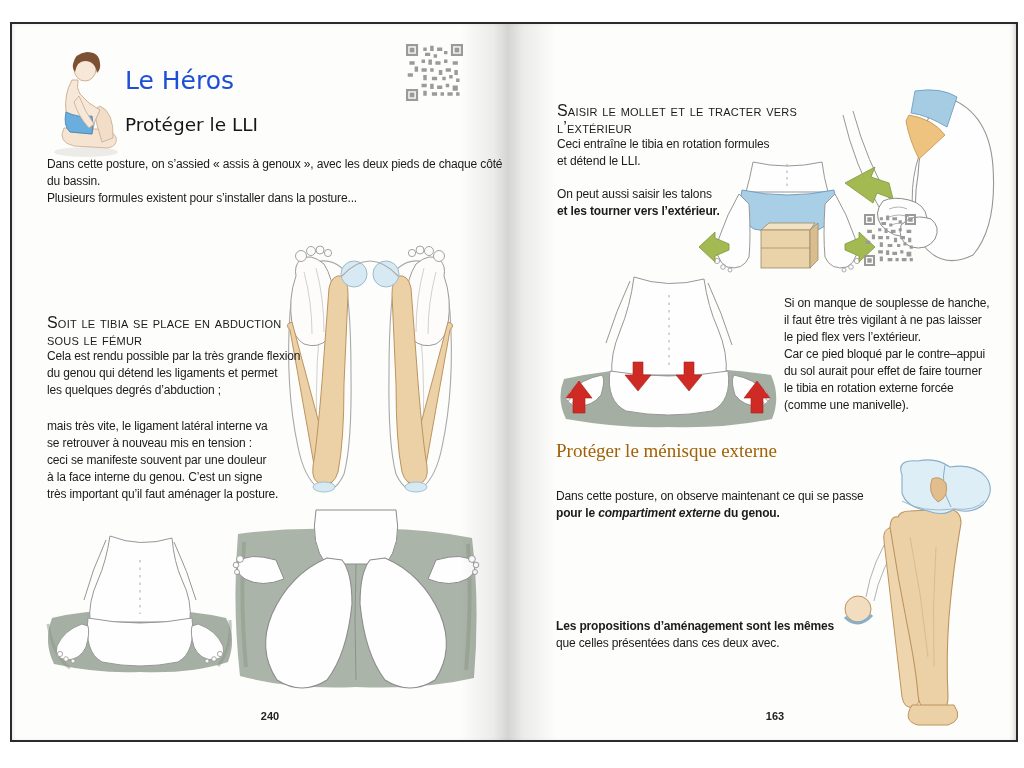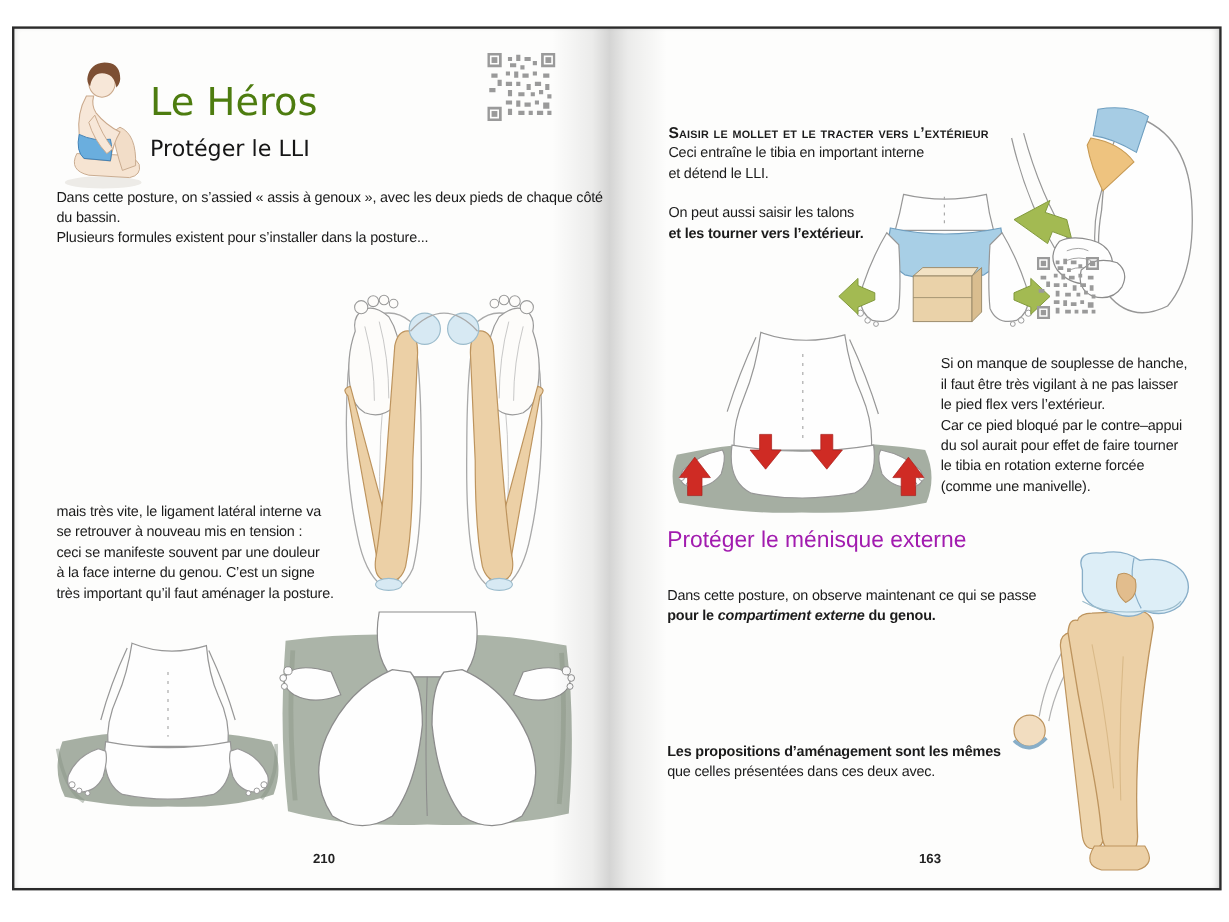--- a/index.html
+++ b/index.html
@@ -12,27 +12,27 @@
     box-shadow: inset -5px 0 7px -5px rgba(0,0,0,.28), inset 3px 0 5px -3px rgba(0,0,0,.12);
   }
   .gutter {
     position:absolute; left:448px; top:0; width:96px; height:100%;
     background:linear-gradient(to right, rgba(0,0,0,0) 0%, rgba(0,0,0,.07) 35%,
       rgba(0,0,0,.16) 50%, rgba(0,0,0,.07) 66%, rgba(0,0,0,0) 100%);
     pointer-events:none;
   }
   .abs { position:absolute; }
 
-  .title   { font-family:"DejaVu Sans", sans-serif; font-size:32px; font-weight:400; color:#4d7c0f; }
+  .title   { font-family:"DejaVu Sans", sans-serif; font-size:25px; font-weight:400; color:#1d4ed8; }
   .subtitle{ font-family:"DejaVu Sans", sans-serif; font-size:18.5px; font-weight:400; color:#161616; }
-  .h2      { font-family:Liberation Sans, sans-serif; font-size:19px; font-weight:400; color:#a21caf; }
+  .h2      { font-family:Liberation Serif, serif; font-size:19px; font-weight:400; color:#a16207; }
 
   .body-txt { font-size:12px; line-height:17px; letter-spacing:-0.15px; color:#1b1b1b; }
   .pre      { white-space:pre-line; }
-  .sc       { font-variant:small-caps; font-weight:700; letter-spacing:.2px; font-size:13px; line-height:17px; }
+  .sc       { font-variant:small-caps; font-weight:400; letter-spacing:.2px; font-size:16px; line-height:17px; }
   .b        { font-weight:700; }
   .i        { font-style:italic; }
   .pagenum  { font-size:11px; font-weight:700; color:#222; width:60px; text-align:center; }
 
   .qr { color:#9a9a9a; }
   svg { display:block; }
 </style>
 </head>
 <body>
 
@@ -92,20 +92,27 @@
         <circle cx="74" cy="21" r="3.6" fill="#fdfcfa" stroke="#9a9a9a" stroke-width="0.9"></circle>
         <path d="M36,98 Q30,92 38,90 L78,240 Q82,252 72,254 Q64,254 62,244 Z" fill="#ecd0a6" stroke="#bd945e" stroke-width="1"></path>
         <path d="M88,44 Q78,42 75,56 L68,150 Q63,212 59,234 Q57,250 68,252 Q80,254 84,240 Q90,210 90,152 L94,62 Q94,48 88,44 Z" fill="#ecd0a6" stroke="#bd945e" stroke-width="1"></path>
         <circle cx="100" cy="42" r="13" fill="#d7e9f3" stroke="#9cbccc" stroke-width="1"></circle>
         <ellipse cx="70" cy="255" rx="11" ry="5" fill="#d7e9f3" stroke="#9cbccc" stroke-width="0.9"></ellipse>
       </g>
       <use href="#halfleg" transform="translate(232,0) scale(-1,1)"></use>
       <path d="M88,44 Q116,14 144,44" fill="none" stroke="#a9a9a9" stroke-width="1.1"></path>
     </svg>
 
+    <div class="abs body-txt" style="left:35px;top:290px;width:262px">
+      <div class="sc pre">Soit le tibia se place en abduction
+sous le fémur</div>
+      <div class="pre">Cela est rendu possible par la très grande flexion
+du genou qui détend les ligaments et permet
+les quelques degrés d’abduction ;</div>
+    </div>
 
     <div class="abs body-txt pre" style="left:35px;top:394px;width:262px">mais très vite, le ligament latéral interne va
 se retrouver à nouveau mis en tension :
 ceci se manifeste souvent par une douleur
 à la face interne du genou. C’est un signe
 très important qu’il faut aménager la posture.</div>
 
     <svg class="abs" style="left:28px;top:496px" width="200" height="190" viewBox="0 0 200 190">
       <path d="M12,98 Q3,122 14,144 Q60,154 100,152 Q152,154 188,142 Q197,118 186,98 Q140,88 100,91 Q55,88 12,98 Z" fill="#96a193" opacity="0.85"></path>
       <path d="M8,104 Q14,138 30,148 M190,100 Q192,128 178,146" fill="none" stroke="#8a9587" stroke-width="3" opacity="0.5"></path>
@@ -133,28 +140,28 @@
       <circle cx="7" cy="70" r="2.5" fill="#fefefe" stroke="#8c8c8c" stroke-width="0.8"></circle>
       <path d="M206,58 Q234,50 243,60 Q249,69 237,77 Q220,86 198,77 Z" fill="#fefefe" stroke="#8c8c8c" stroke-width="1"></path>
       <circle cx="242" cy="57" r="3.4" fill="#fefefe" stroke="#8c8c8c" stroke-width="0.8"></circle>
       <circle cx="246" cy="63" r="2.8" fill="#fefefe" stroke="#8c8c8c" stroke-width="0.8"></circle>
       <circle cx="245" cy="70" r="2.5" fill="#fefefe" stroke="#8c8c8c" stroke-width="0.8"></circle>
       <path d="M97,56 Q60,72 42,112 Q27,148 47,178 Q72,194 97,178 Q117,152 122,102 Q122,70 112,58 Z" fill="#fefefe" stroke="#8c8c8c" stroke-width="1.1"></path>
       <path d="M155,56 Q192,72 210,112 Q225,148 205,178 Q180,194 155,178 Q135,152 130,102 Q130,70 140,58 Z" fill="#fefefe" stroke="#8c8c8c" stroke-width="1.1"></path>
       <path d="M126,62 Q124,120 126,178" stroke="#8c8c8c" stroke-width="0.9" fill="none"></path>
     </svg>
 
-    <div class="abs pagenum" style="left:228px;top:686px">210</div>
+    <div class="abs pagenum" style="left:228px;top:686px">240</div>
   </div>
 
   <div class="abs" style="left:504px;top:0;width:504px;height:720px">
 
     <div class="abs body-txt" style="left:41px;top:78px;width:310px">
       <div class="sc">Saisir le mollet et le tracter vers l’extérieur</div>
-      <div class="pre">Ceci entraîne le tibia en important interne
+      <div class="pre">Ceci entraîne le tibia en rotation formules
 et détend le LLI.</div>
       <div style="margin-top:16px">
         <span>On peut aussi saisir les talons</span><br>
         <span class="b">et les tourner vers l’extérieur.</span>
       </div>
     </div>
 
     <svg class="abs" style="left:311px;top:63px" width="170" height="185" viewBox="0 0 170 185">
       <path d="M112,8 Q162,20 166,80 Q170,140 146,168 Q116,183 96,158 Q84,128 91,88 Q94,38 112,8 Z" fill="#fefefe" stroke="#979797" stroke-width="1.1"></path>
       <path d="M96,58 Q78,100 90,148" fill="none" stroke="#979797" stroke-width="1"></path>

